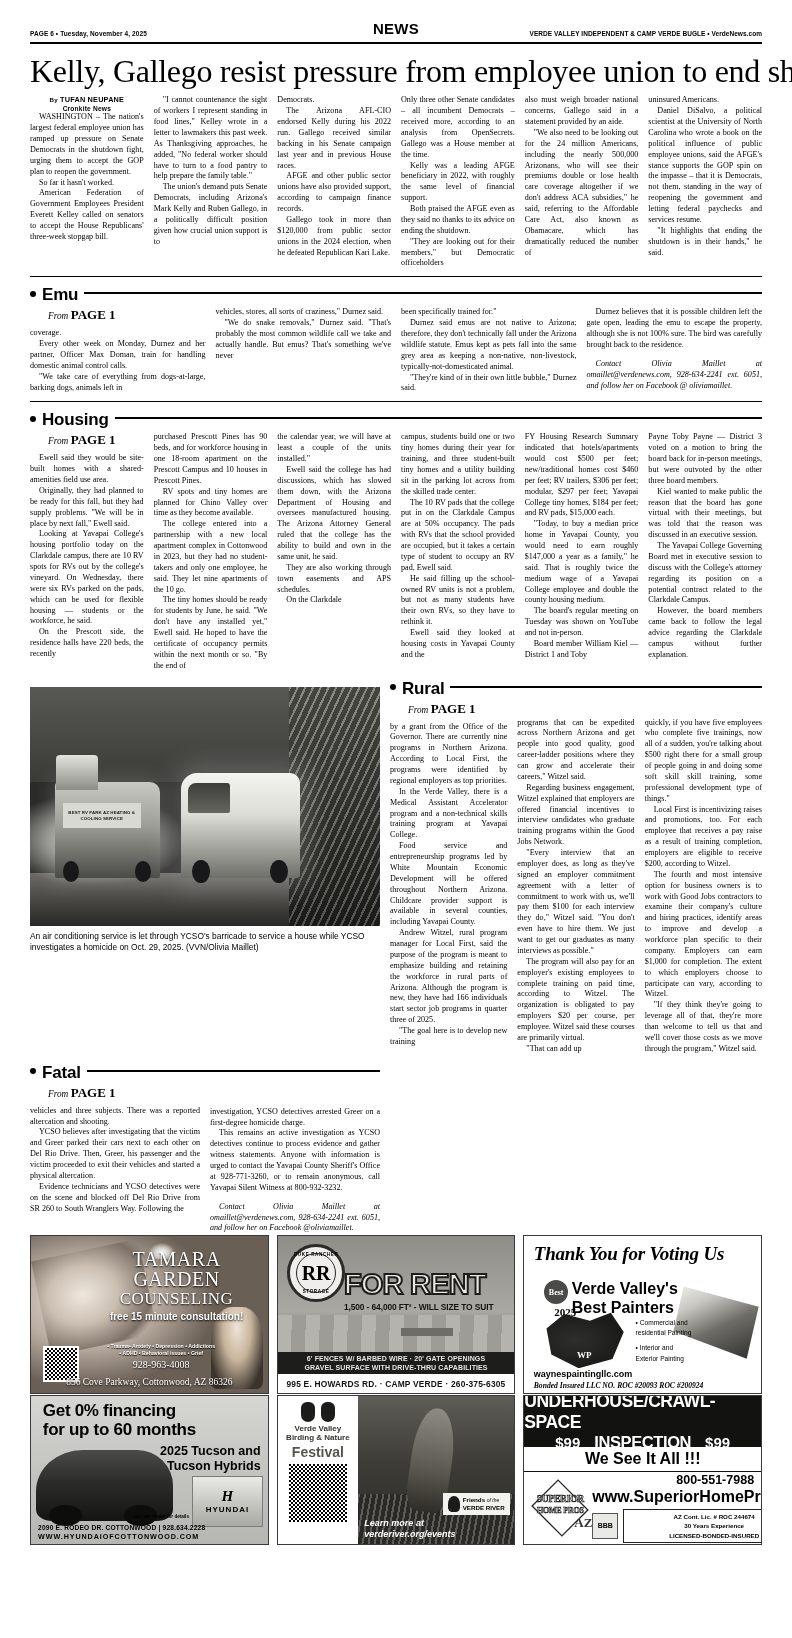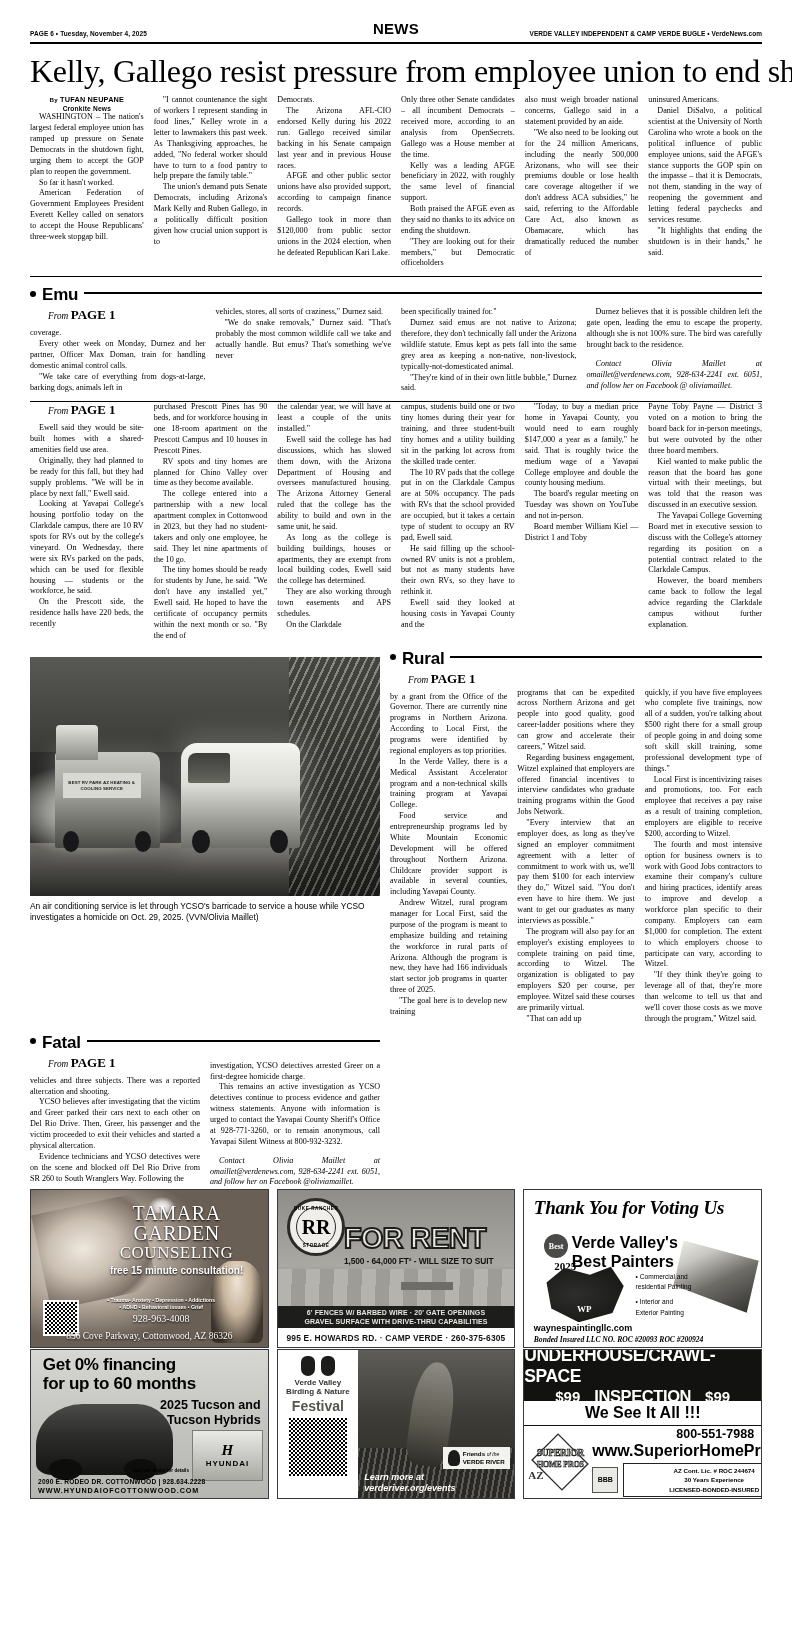--- a/index.html
+++ b/index.html
@@ -256,22 +256,22 @@
   .su-body { position:absolute; left:0; right:0; top:51%; bottom:0; display:flex; align-items:center; padding:0 4px;}
   .su-diamond { width:64px; height:56px; position:relative; flex:none;}
   .su-diamond .dm { position:absolute; inset:0; transform: rotate(45deg) scale(.68);
       border:2px solid #2a2a28; background:#fff;}
   .su-diamond .nm1 { position:absolute; left:0; right:0; top:24%; text-align:center;
       font-family:"Liberation Serif",serif; font-weight:bold; font-size:9.6px; letter-spacing:-.3px;
       color:#cfcec8; -webkit-text-stroke:.7px #222;}
   .su-diamond .nm2 { position:absolute; left:0; right:0; top:46%; text-align:center;
       font-family:"Liberation Serif",serif; font-weight:bold; font-size:8px; letter-spacing:-.2px;
       color:#cfcec8; -webkit-text-stroke:.6px #222;}
-  .su-diamond .nm3 { position:absolute; left:0; right:0; top:62%; text-align:left;
-      font-family:"Liberation Serif",serif; font-weight:bold; font-size:11px; color:#333;}
+  .su-diamond .nm3 { position:absolute; left:0; right:0; top:62%; text-align:right;
+      font-family:"Liberation Serif",serif; font-weight:bold; font-size:13px; color:#333;}
   .su-right { flex:1; }
   .su-phone { text-align:center; font-family:"Liberation Sans",sans-serif; font-weight:bold; font-size:12.5px;}
   .su-web { text-align:center; font-family:"Liberation Sans",sans-serif; font-weight:bold; font-size:16px; margin-top:1px;}
   .su-row2 { display:flex; align-items:center; gap:5px; margin-top:3px;}
   .su-bbb { width:26px;height:26px;background:#e9e9e5;border:1px solid #555;
       display:flex;align-items:center;justify-content:center;font-family:"Liberation Sans",sans-serif;
       font-weight:bold;font-size:7px;}
   .su-lic { flex:1; border:1px solid #222; text-align:center; padding:2px 0;
       font-family:"Liberation Sans",sans-serif; font-weight:bold; font-size:6.2px; line-height:1.55;}
   .su-cards { width:28px; flex:none; }
@@ -358,50 +358,55 @@
       <p class="body">"They're kind of in their own little bubble," Durnez said.</p>
     </div>
     <div class="col">
       <p class="body">Durnez believes that it is possible children left the gate open, leading the emu to escape the property, although she is not 100% sure. The bird was carefully brought back to the residence.</p>
       <p class="body ital" style="margin-top:8px">Contact Olivia Maillet at omaillet@verdenews.com, 928-634-2241 ext. 6051, and follow her on Facebook @ oliviamaillet.</p>
     </div>
   </div>
 
   <div class="rule-thin"></div>
 
+  <div class="jump">
+    <span class="dot"></span>
+    <span class="jtitle">Housing</span>
+    <span class="jline"></span>
+  </div>
   <div class="cols">
     <div class="col">
       <div class="frompage">
         <span>From</span> <b>PAGE 1</b>
       </div>
       <p class="body">Ewell said they would be site-built homes with a shared-amenities field use area.</p>
       <p class="body">Originally, they had planned to be ready for this fall, but they had supply problems. "We will be in place by next fall," Ewell said.</p>
       <p class="body">Looking at Yavapai College's housing portfolio today on the Clarkdale campus, there are 10 RV spots for RVs out by the college's vineyard. On Wednesday, there were six RVs parked on the pads, which can be used for flexible housing — students or the workforce, he said.</p>
       <p class="body">On the Prescott side, the residence halls have 220 beds, the recently</p>
     </div>
     <div class="col">
       <p class="body noind">purchased Prescott Pines has 90 beds, and for workforce housing in one 18-room apartment on the Prescott Campus and 10 houses in Prescott Pines.</p>
       <p class="body">RV spots and tiny homes are planned for Chino Valley over time as they become available.</p>
       <p class="body">The college entered into a partnership with a new local apartment complex in Cottonwood in 2023, but they had no student-takers and only one employee, he said. They let nine apartments of the 10 go.</p>
       <p class="body">The tiny homes should be ready for students by June, he said. "We don't have any installed yet," Ewell said. He hoped to have the certificate of occupancy permits within the next month or so. "By the end of</p>
     </div>
     <div class="col">
       <p class="body noind">the calendar year, we will have at least a couple of the units installed."</p>
       <p class="body">Ewell said the college has had discussions, which has slowed them down, with the Arizona Department of Housing and oversees manufactured housing. The Arizona Attorney General ruled that the college has the ability to build and own in the same unit, he said.</p>
-      <p class="body">As long as the college is building buildings, houses or apartments, they are exempt from local building codes, Ewell said the college has determined.</p>
       <p class="body">They are also working through town easements and APS schedules.</p>
       <p class="body">On the Clarkdale</p>
     </div>
     <div class="col">
       <p class="body noind">campus, students build one or two tiny homes during their year for training, and three student-built tiny homes and a utility building sit in the parking lot across from the skilled trade center.</p>
       <p class="body">The 10 RV pads that the college put in on the Clarkdale Campus are at 50% occupancy. The pads with RVs that the school provided are occupied, but it takes a certain type of student to occupy an RV pad, Ewell said.</p>
       <p class="body">He said filling up the school-owned RV units is not a problem, but not as many students have their own RVs, so they have to rethink it.</p>
       <p class="body">Ewell said they looked at housing costs in Yavapai County and the</p>
     </div>
     <div class="col">
+      <p class="body noind">FY Housing Research Summary indicated that hotels/apartments would cost $500 per feet; new/traditional homes cost $460 per feet; RV trailers, $306 per feet; modular, $297 per feet; Yavapai College tiny homes, $184 per feet; and RV pads, $15,000 each.</p>
       <p class="body">"Today, to buy a median price home in Yavapai County, you would need to earn roughly $147,000 a year as a family," he said. That is roughly twice the medium wage of a Yavapai College employee and double the county housing medium.</p>
       <p class="body">The board's regular meeting on Tuesday was shown on YouTube and not in-person.</p>
       <p class="body">Board member William Kiel — District 1 and Toby</p>
     </div>
     <div class="col">
       <p class="body noind">Payne Toby Payne — District 3 voted on a motion to bring the board back for in-person meetings, but were outvoted by the other three board members.</p>
       <p class="body">Kiel wanted to make public the reason that the board has gone virtual with their meetings, but was told that the reason was discussed in an executive session.</p>
       <p class="body">The Yavapai College Governing Board met in executive session to discuss with the College's attorney regarding its position on a potential contract related to the Clarkdale Campus.</p>
       <p class="body">However, the board members came back to follow the legal advice regarding the Clarkdale campus without further explanation.</p>
     </div>
@@ -472,21 +477,21 @@
     <div class="cols">
       <div class="col">
         <div class="frompage">
           <span>From</span> <b>PAGE 1</b>
         </div>
         <p class="body noind">vehicles and three subjects. There was a reported altercation and shooting.</p>
         <p class="body">YCSO believes after investigating that the victim and Greer parked their cars next to each other on Del Rio Drive. Then, Greer, his passenger and the victim proceeded to exit their vehicles and started a physical altercation.</p>
         <p class="body">Evidence technicians and YCSO detectives were on the scene and blocked off Del Rio Drive from SR 260 to South Wranglers Way. Following the</p>
       </div>
       <div class="col">
-        <p class="body noind" style="margin-top:6px">investigation, YCSO detectives arrested Greer on a first-degree homicide charge.</p>
+        <p class="body noind" style="margin-top:22px">investigation, YCSO detectives arrested Greer on a first-degree homicide charge.</p>
         <p class="body">This remains an active investigation as YCSO detectives continue to process evidence and gather witness statements. Anyone with information is urged to contact the Yavapai County Sheriff's Office at 928-771-3260, or to remain anonymous, call Yavapai Silent Witness at 800-932-3232.</p>
         <p class="body ital" style="margin-top:8px">Contact Olivia Maillet at omaillet@verdenews.com, 928-634-2241 ext. 6051, and follow her on Facebook @oliviamaillet.</p>
       </div>
     </div>
   </div>
 
   <div class="adrow">
 
     <div class="adbox ad-h1 ad-tamara">
       <div class="tam-hands"></div>

